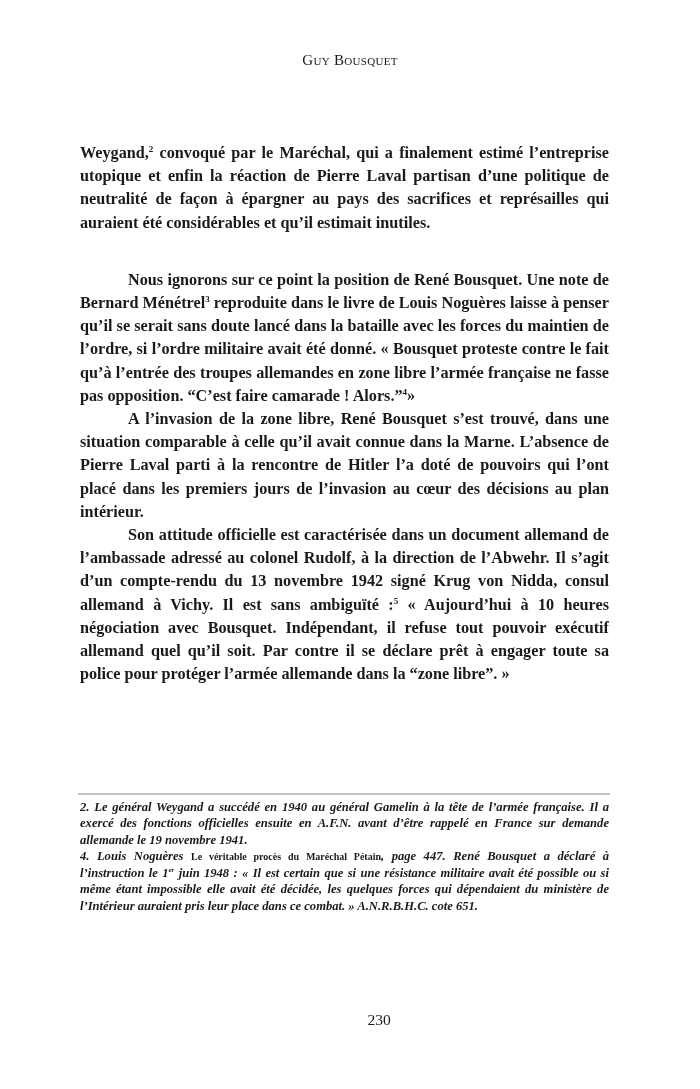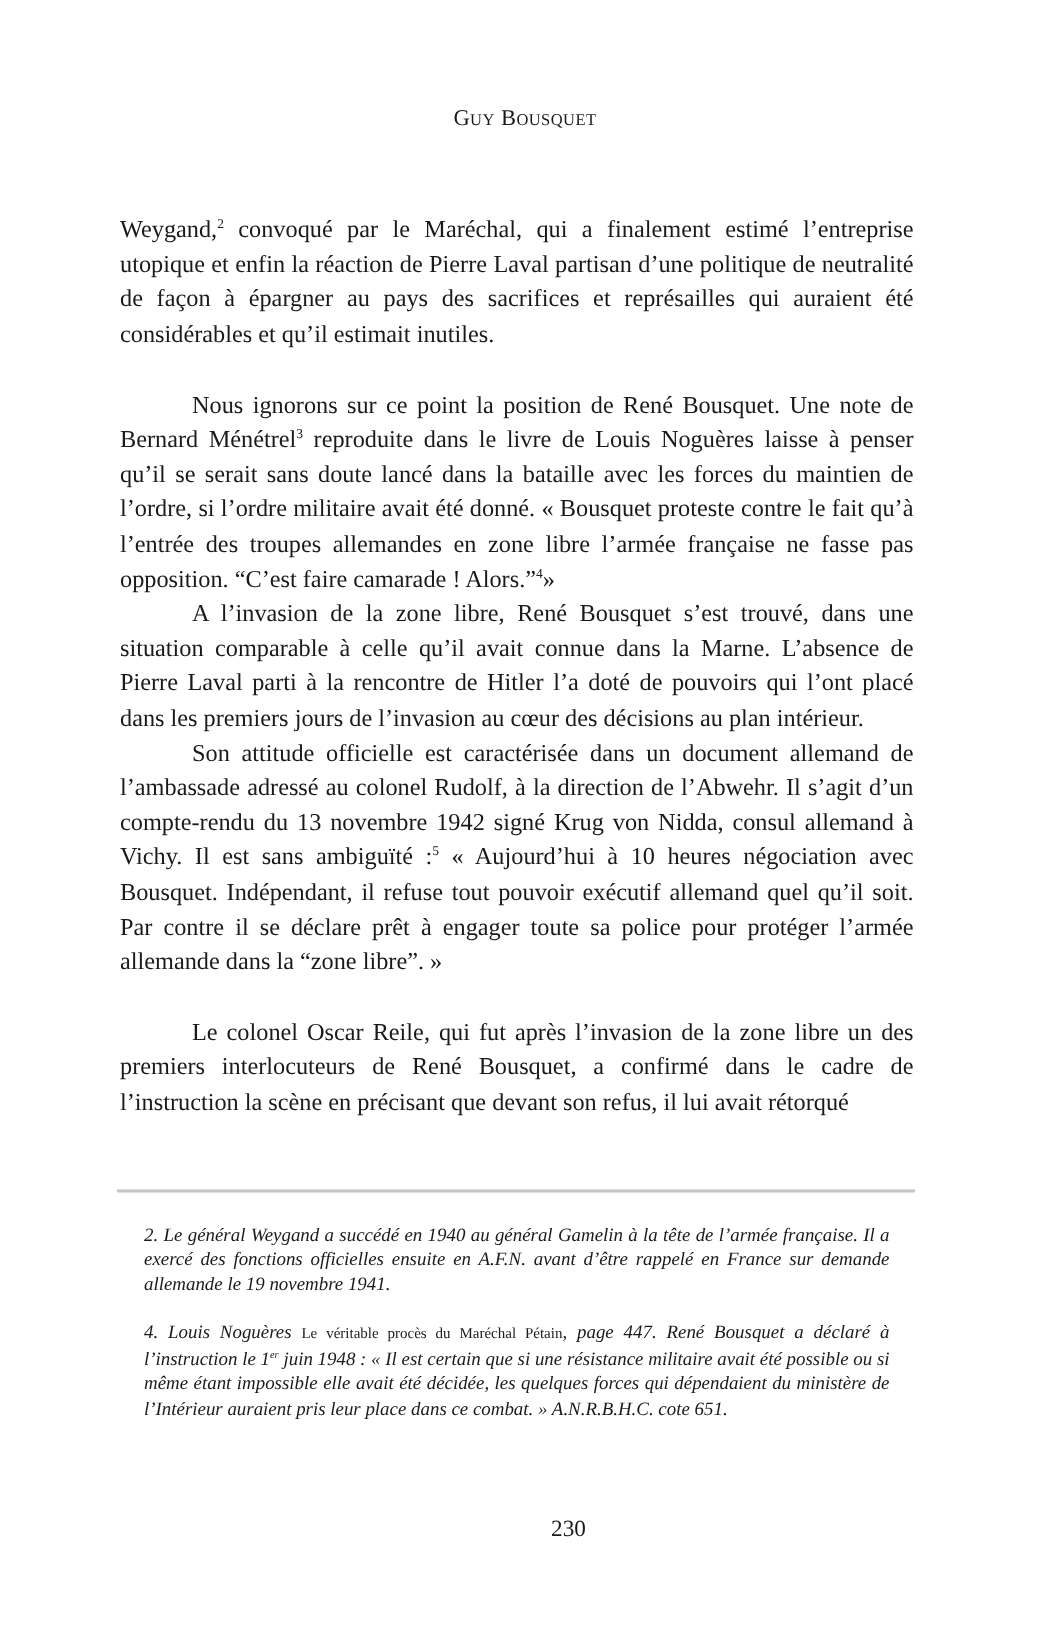--- a/index.html
+++ b/index.html
@@ -10,45 +10,46 @@
   body {
     width: 700px;
     height: 1089px;
     position: relative;
     overflow: hidden;
     font-family: "Liberation Serif", "DejaVu Serif", serif;
     color: #1a1a1a;
   }
   .running-head {
     position: absolute;
-    top: 71px;
+    top: 52px;
     left: 0;
     width: 700px;
     text-align: center;
     font-size: 15px;
     letter-spacing: 0.3px;
     font-variant: small-caps;
   }
   .body-text {
     position: absolute;
     top: 142px;
     left: 80px;
     width: 529px;
     font-size: 16.2px;
     line-height: 23.2px;
     text-align: justify;
+    font-weight: bold;
   }
   .body-text p {
     margin: 0;
   }
   .body-text p.indent {
     text-indent: 48px;
   }
   .body-text p.gap {
-    margin-top: 24px;
+    margin-top: 34px;
   }
   sup {
     font-size: 9px;
     line-height: 0;
     vertical-align: 6px;
   }
   .fn-rule {
     position: absolute;
     top: 793px;
     left: 78px;
@@ -59,22 +60,23 @@
   .footnotes {
     position: absolute;
     top: 799px;
     left: 80px;
     width: 529px;
     font-size: 12.6px;
     line-height: 16.3px;
     text-align: justify;
   }
   .footnotes p {
-    margin: 16px;
+    margin: 0;
     font-style: italic;
+    font-weight: bold;
   }
   .footnotes .roman {
     font-style: normal;
     font-size: 10px;
   }
   .footnotes sup {
     font-size: 7px;
     vertical-align: 5px;
   }
   .page-number {
@@ -94,21 +96,20 @@
 
 <div class="body-text">
   <p><span>Weygand,</span><sup>2</sup><span> convoqué par le Maréchal, qui a finalement estimé l’entreprise utopique et enfin la réaction de Pierre Laval partisan d’une politique de neutralité de façon à épargner au pays des sacrifices et représailles qui auraient été considérables et qu’il estimait inutiles.</span></p>
 
   <p class="indent gap"><span>Nous ignorons sur ce point la position de René Bousquet. Une note de Bernard Ménétrel</span><sup>3</sup><span> reproduite dans le livre de Louis Noguères laisse à penser qu’il se serait sans doute lancé dans la bataille avec les forces du maintien de l’ordre, si l’ordre militaire avait été donné.  « Bousquet proteste contre le fait qu’à l’entrée des troupes allemandes en zone libre l’armée française ne fasse pas opposition. “C’est faire camarade ! Alors.”</span><sup>4</sup><span>»</span></p>
 
   <p class="indent">A l’invasion de la zone libre, René Bousquet s’est trouvé, dans une situation comparable à celle qu’il avait connue dans la Marne. L’absence de Pierre Laval parti à la rencontre de Hitler l’a doté de pouvoirs qui l’ont placé dans les premiers jours de l’invasion au cœur des décisions au plan intérieur.</p>
 
   <p class="indent"><span>Son attitude officielle est caractérisée dans un document allemand de l’ambassade adressé au colonel Rudolf, à la direction de l’Abwehr. Il s’agit d’un compte-rendu du 13 novembre 1942 signé Krug von Nidda, consul allemand à Vichy. Il est sans ambiguïté :</span><sup>5</sup><span> « Aujourd’hui à 10 heures négociation avec Bousquet. Indépendant, il refuse tout pouvoir exécutif allemand quel qu’il soit. Par contre il se déclare prêt à engager toute sa police pour protéger l’armée allemande dans la “zone libre”. »</span></p>
 
-  <p class="indent gap">Le colonel Oscar Reile, qui fut après l’invasion de la zone libre un des premiers interlocuteurs de René Bousquet, a confirmé dans le cadre de l’instruction la scène en précisant que devant son refus, il lui avait rétorqué</p>
 </div>
 
 <div class="fn-rule"></div>
 
 <div class="footnotes">
   <p>2. Le général Weygand a succédé en 1940 au général Gamelin à la tête de l’armée française. Il a exercé des fonctions officielles ensuite en A.F.N. avant d’être rappelé en France sur demande allemande le 19 novembre 1941.</p>
   <p><span>4. Louis Noguères </span><span class="roman">Le véritable procès du Maréchal Pétain</span><span>, page 447. René Bousquet a déclaré à l’instruction le 1</span><sup>er</sup><span> juin 1948 : « Il est certain que si une résistance militaire avait été possible ou si même étant impossible elle avait été décidée, les quelques forces qui dépendaient du ministère de l’Intérieur auraient pris leur place dans ce combat. » A.N.R.B.H.C. cote 651.</span></p>
 </div>
 
 <div class="page-number">230</div>

